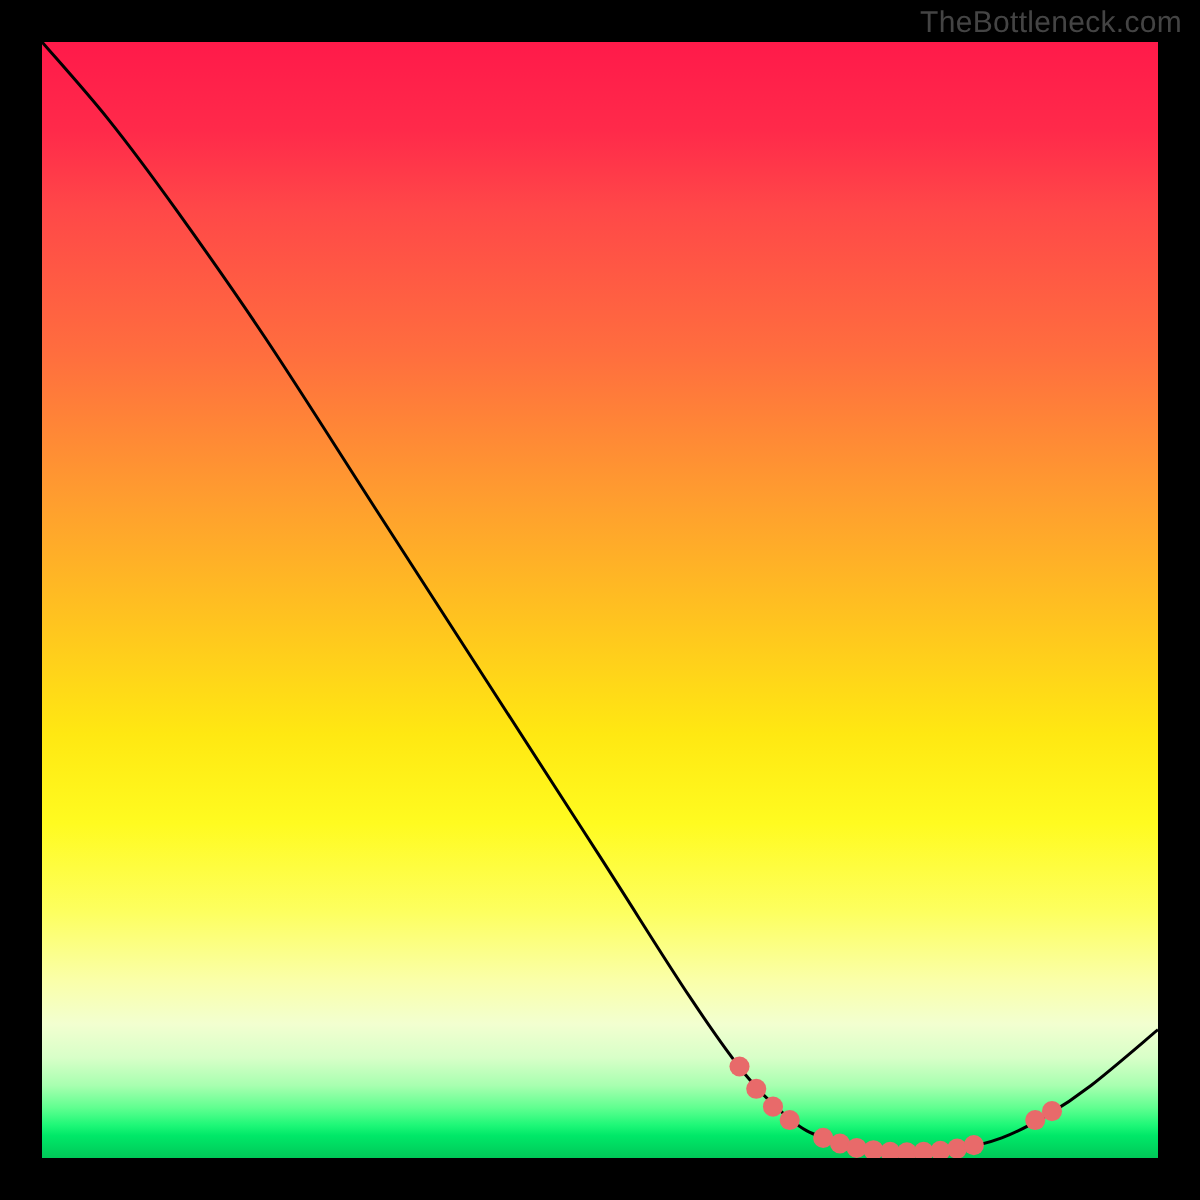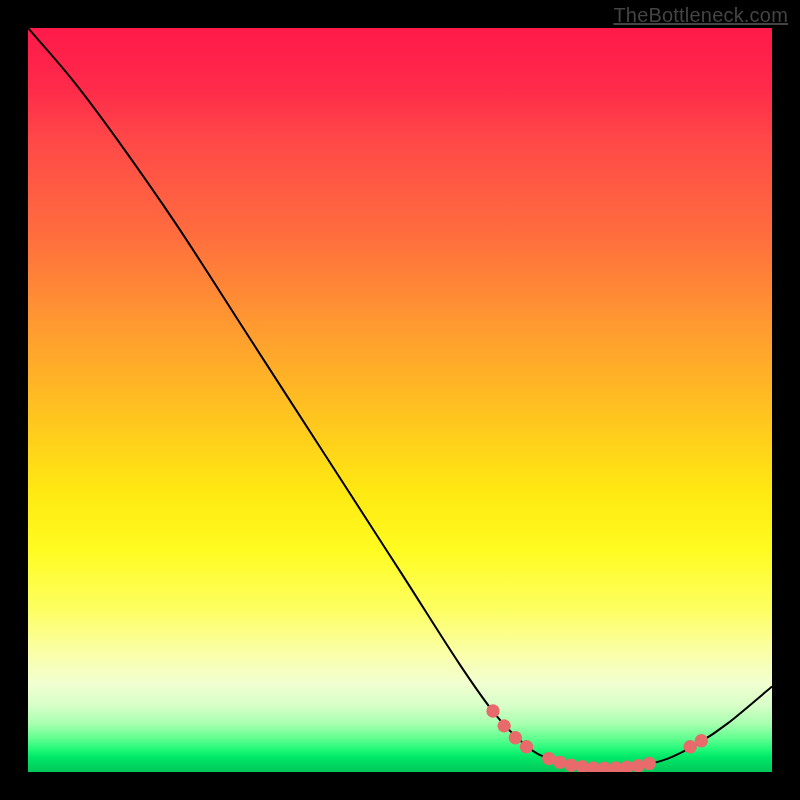--- a/index.html
+++ b/index.html
@@ -12,21 +12,20 @@
   }
   .watermark {
     position: absolute;
     top: 4px;
     right: 12px;
     color: #444;
     font-size: 20px;
     font-weight: normal;
     z-index: 10;
     letter-spacing: 0.2px;
-    text-decoration: underline;
   }
   .plot-area {
     position: absolute;
     left: 28px;
     top: 28px;
     width: 744px;
     height: 744px;
     overflow: hidden;
   }
   .gradient-bg {

